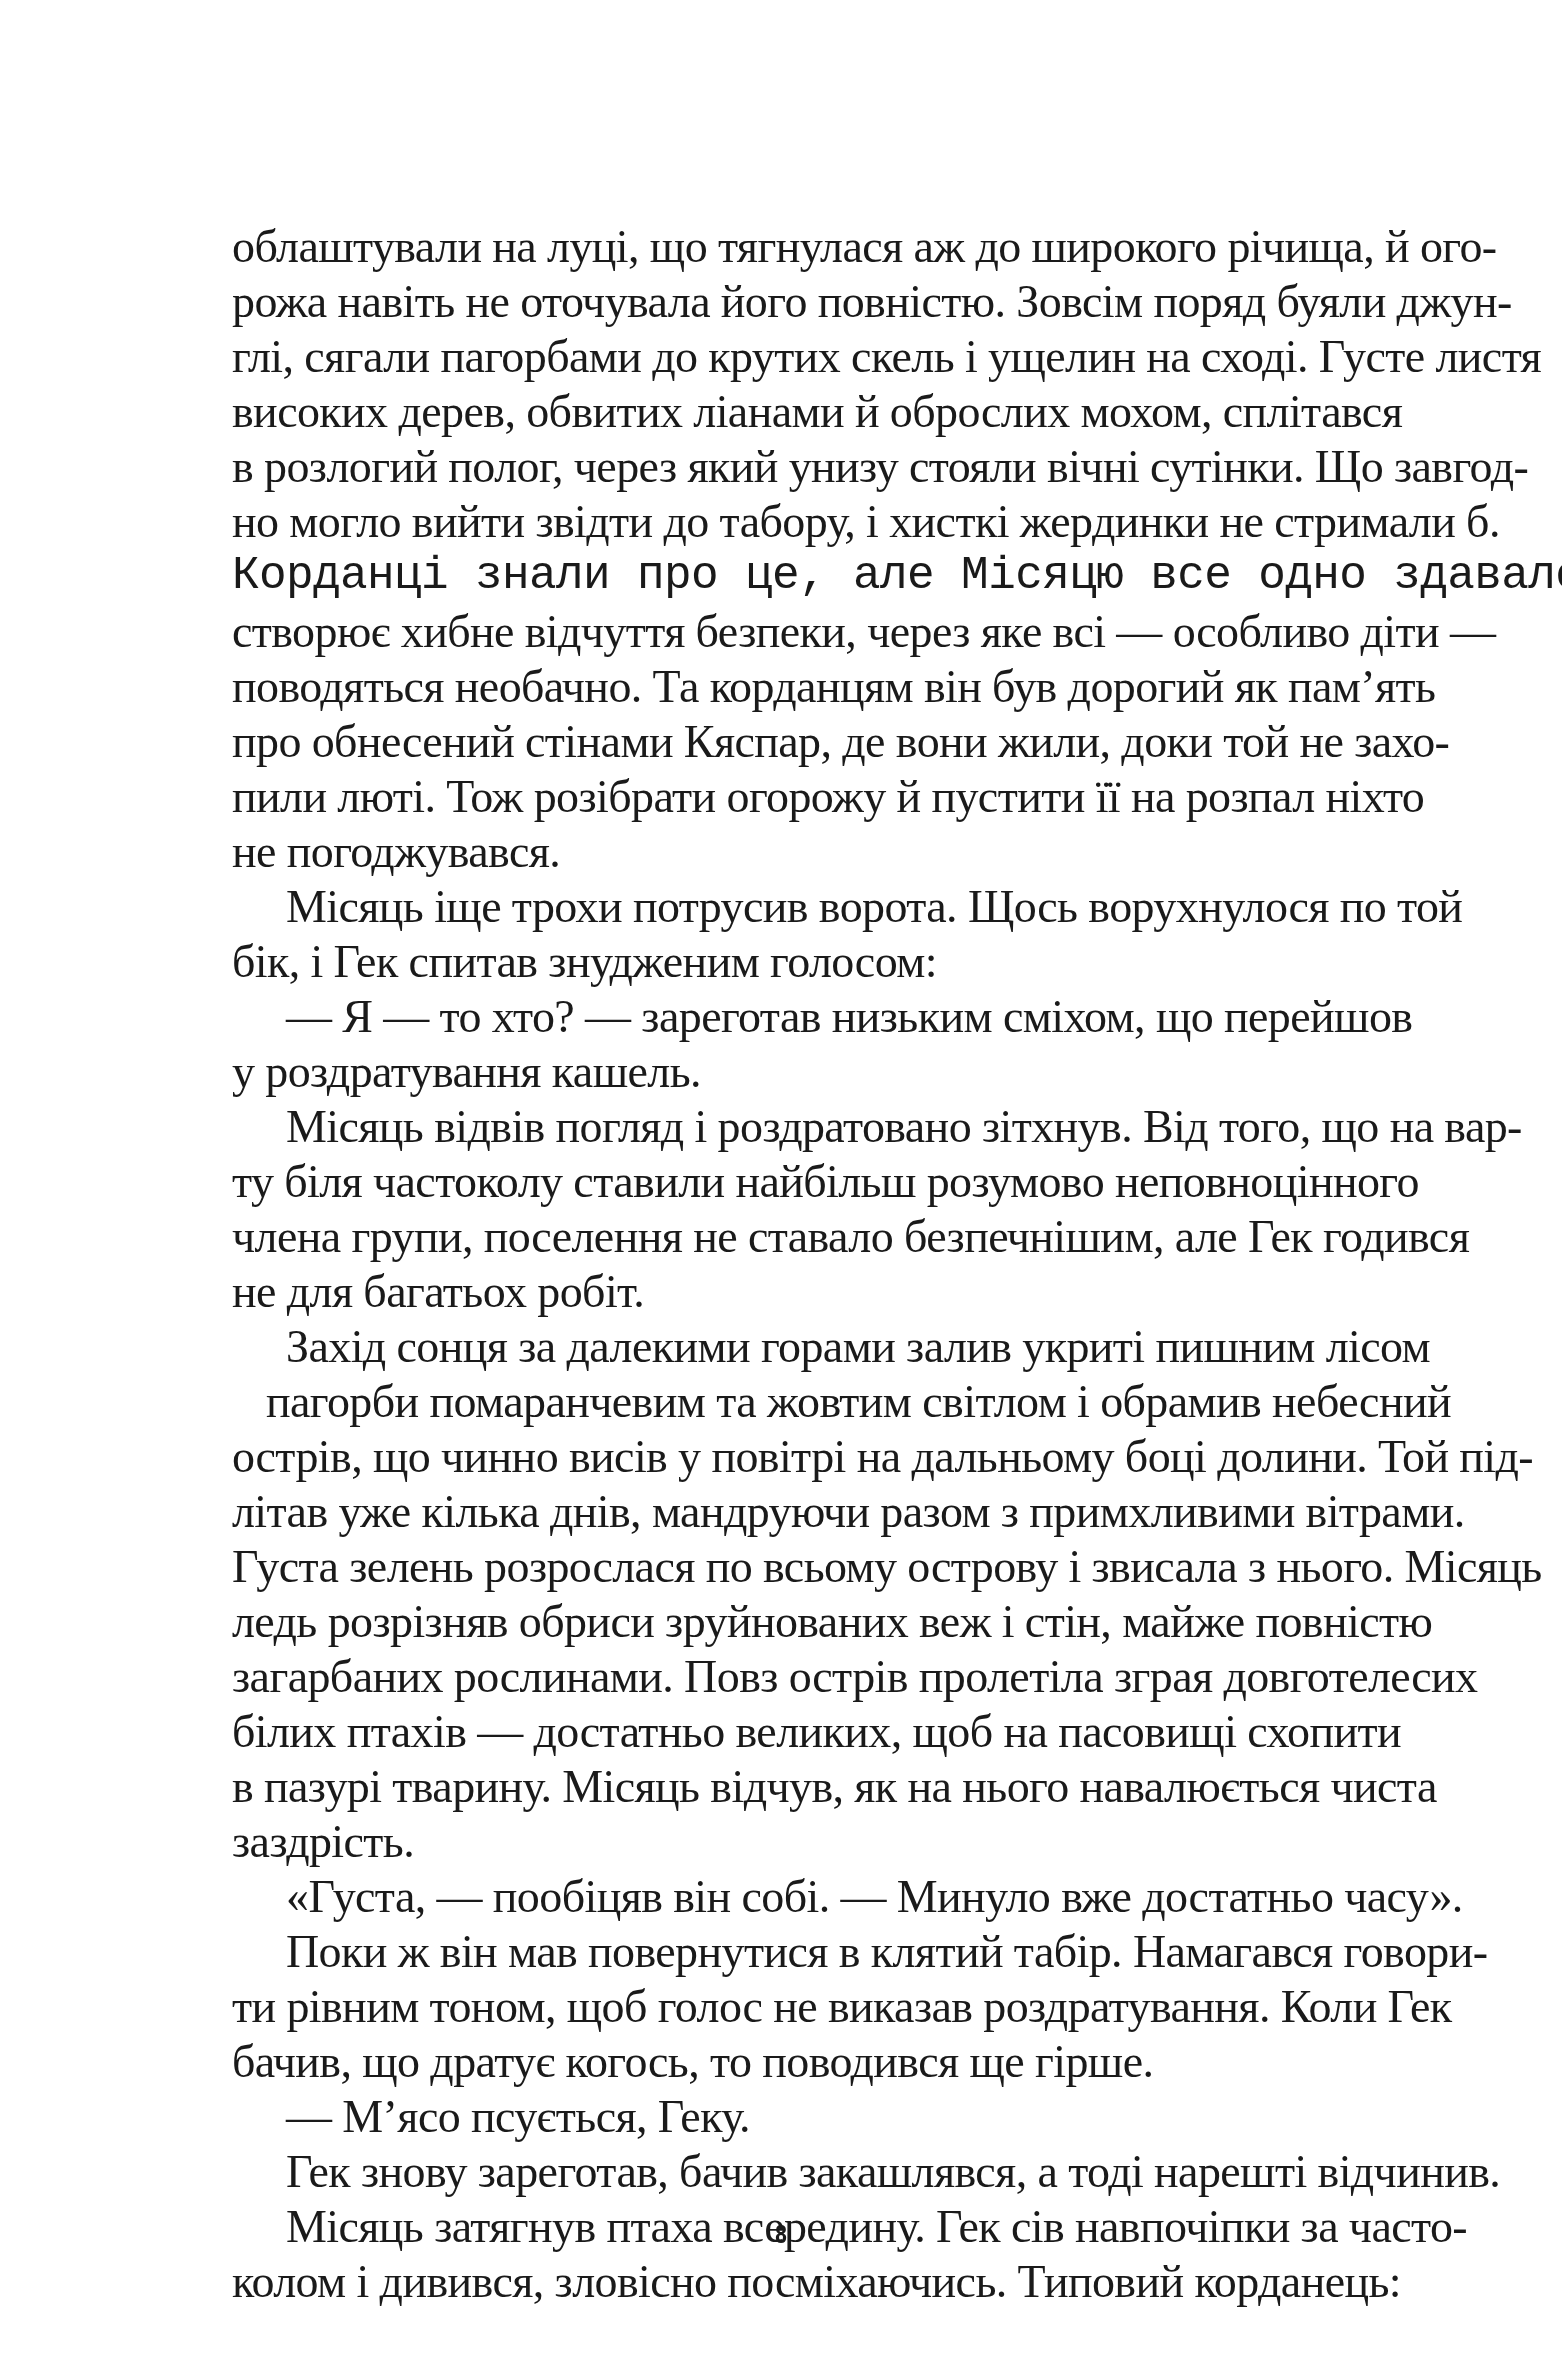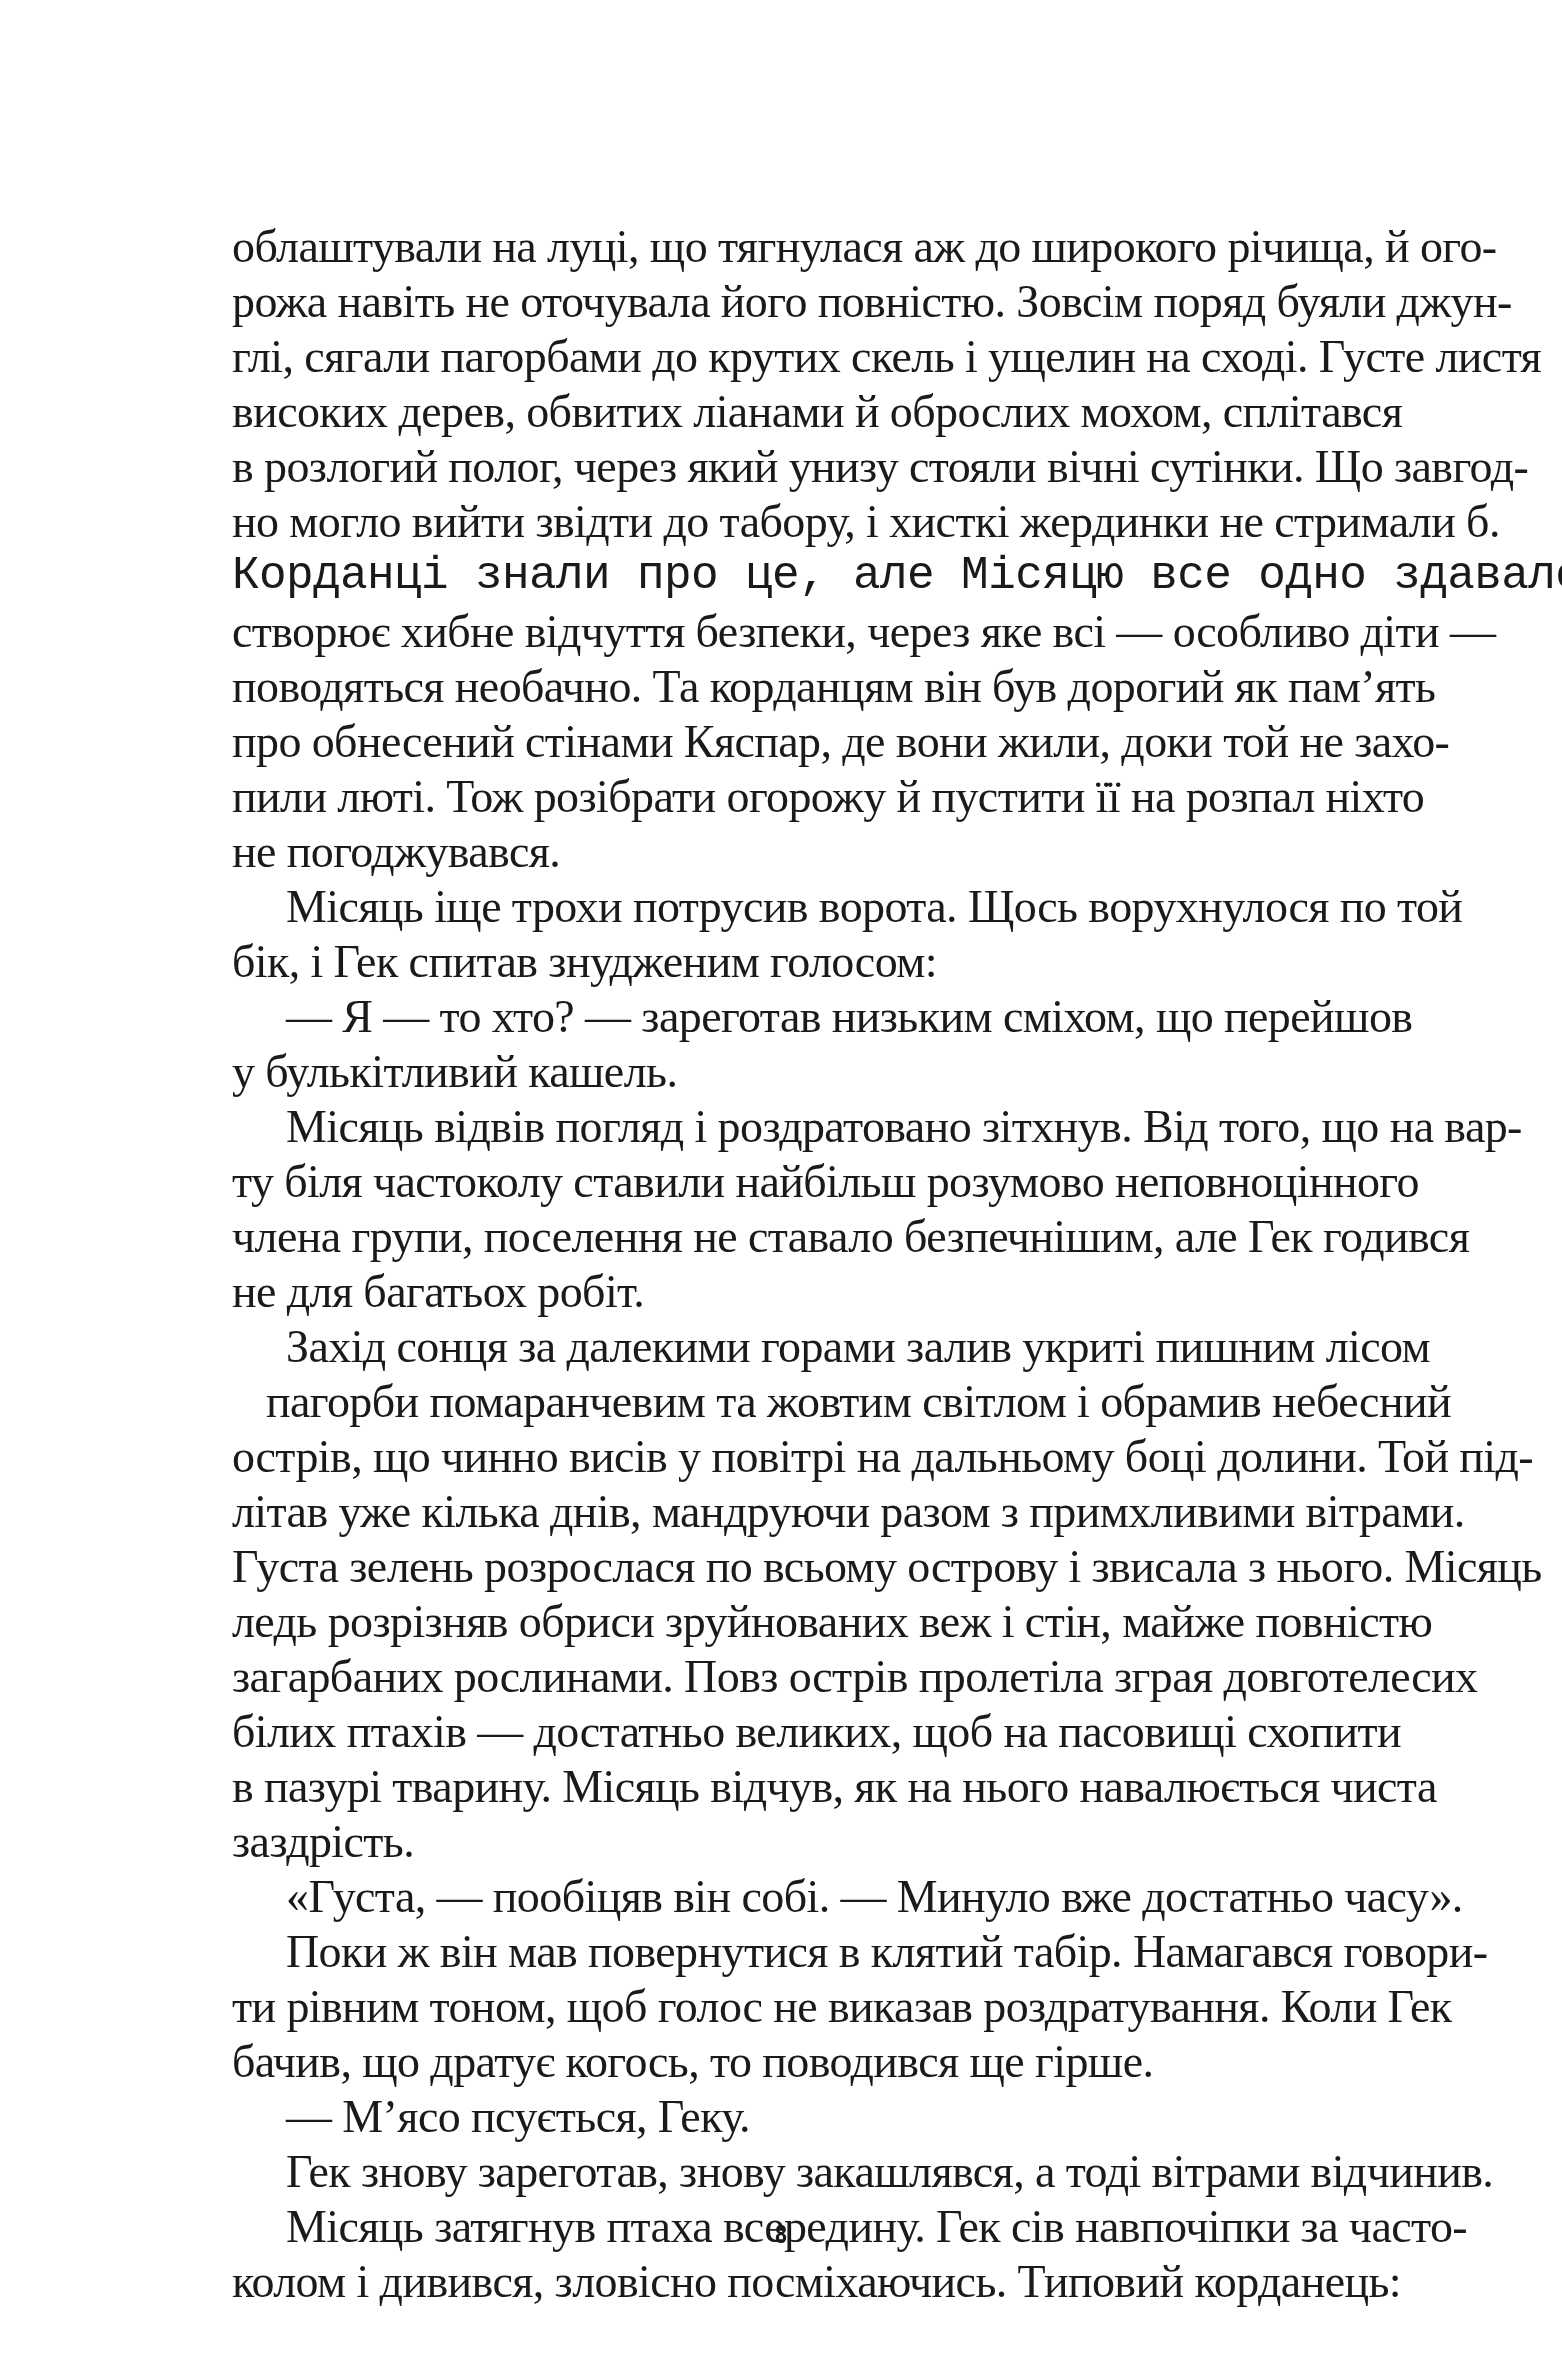--- a/index.html
+++ b/index.html
@@ -63,39 +63,39 @@
     <span class="line" style="letter-spacing: -0.6px;">но могло вийти звідти до табору, і хисткі жердинки не стримали б.</span>
     <span class="line" style="letter-spacing: -0.6px; font-family: Liberation Mono, monospace;">Корданці знали про це, але Місяцю все одно здавалося, що частокіл</span>
     <span class="line" style="letter-spacing: -0.6px;">створює хибне відчуття безпеки, через яке всі — особливо діти —</span>
     <span class="line" style="letter-spacing: -0.6px;">поводяться необачно. Та корданцям він був дорогий як пам’ять</span>
     <span class="line" style="letter-spacing: -0.6px;">про обнесений стінами Кяспар, де вони жили, доки той не захо-</span>
     <span class="line" style="letter-spacing: -0.6px;">пили люті. Тож розібрати огорожу й пустити її на розпал ніхто</span>
     <span class="line last" style="letter-spacing: -0.6px;">не погоджувався.</span>
     <span class="line indent" style="letter-spacing: -0.6px;">Місяць іще трохи потрусив ворота. Щось ворухнулося по той</span>
     <span class="line last" style="letter-spacing: -0.6px;">бік, і Гек спитав знудженим голосом:</span>
     <span class="line indent" style="letter-spacing: -0.6px;">— Я — то хто? — зареготав низьким сміхом, що перейшов</span>
-    <span class="line last" style="letter-spacing: -0.6px;">у булькітливий кашель.</span>
+    <span class="line last" style="letter-spacing: -0.6px;">у роздратування кашель.</span>
     <span class="line indent" style="letter-spacing: -0.6px;">Місяць відвів погляд і роздратовано зітхнув. Від того, що на вар-</span>
     <span class="line" style="letter-spacing: -0.6px;">ту біля частоколу ставили найбільш розумово неповноцінного</span>
     <span class="line" style="letter-spacing: -0.6px;">члена групи, поселення не ставало безпечнішим, але Гек годився</span>
     <span class="line last" style="letter-spacing: -0.6px;">не для багатьох робіт.</span>
     <span class="line indent" style="letter-spacing: -0.6px;">Захід сонця за далекими горами залив укриті пишним лісом</span>
     <span class="line" style="letter-spacing: -0.6px; margin-left: 34px;">пагорби помаранчевим та жовтим світлом і обрамив небесний</span>
     <span class="line" style="letter-spacing: -0.6px;">острів, що чинно висів у повітрі на дальньому боці долини. Той під-</span>
     <span class="line" style="letter-spacing: -0.6px;">літав уже кілька днів, мандруючи разом з примхливими вітрами.</span>
     <span class="line" style="letter-spacing: -0.6px;">Густа зелень розрослася по всьому острову і звисала з нього. Місяць</span>
     <span class="line" style="letter-spacing: -0.6px;">ледь розрізняв обриси зруйнованих веж і стін, майже повністю</span>
     <span class="line" style="letter-spacing: -0.6px;">загарбаних рослинами. Повз острів пролетіла зграя довготелесих</span>
     <span class="line" style="letter-spacing: -0.6px;">білих птахів — достатньо великих, щоб на пасовищі схопити</span>
     <span class="line" style="letter-spacing: -0.6px;">в пазурі тварину. Місяць відчув, як на нього навалюється чиста</span>
     <span class="line last" style="letter-spacing: -0.6px;">заздрість.</span>
     <span class="line indent last" style="letter-spacing: -0.6px;">«Густа, — пообіцяв він собі. — Минуло вже достатньо часу».</span>
     <span class="line indent" style="letter-spacing: -0.6px;">Поки ж він мав повернутися в клятий табір. Намагався говори-</span>
     <span class="line" style="letter-spacing: -0.6px;">ти рівним тоном, щоб голос не виказав роздратування. Коли Гек</span>
     <span class="line last" style="letter-spacing: -0.6px;">бачив, що дратує когось, то поводився ще гірше.</span>
     <span class="line indent last" style="letter-spacing: -0.6px;">— М’ясо псується, Геку.</span>
-    <span class="line indent last" style="letter-spacing: -0.6px;">Гек знову зареготав, знову закашлявся, а тоді вітрами відчинив.</span>
+    <span class="line indent last" style="letter-spacing: -0.6px;">Гек знову зареготав, бачив закашлявся, а тоді нарешті відчинив.</span>
     <span class="line indent" style="letter-spacing: -0.6px;">Місяць затягнув птаха всередину. Гек сів навпочіпки за часто-</span>
     <span class="line" style="letter-spacing: -0.6px;">колом і дивився, зловісно посміхаючись. Типовий корданець:</span>
   </div>
 
 <div class="page-number">8</div>
 
 
 </body></html>

